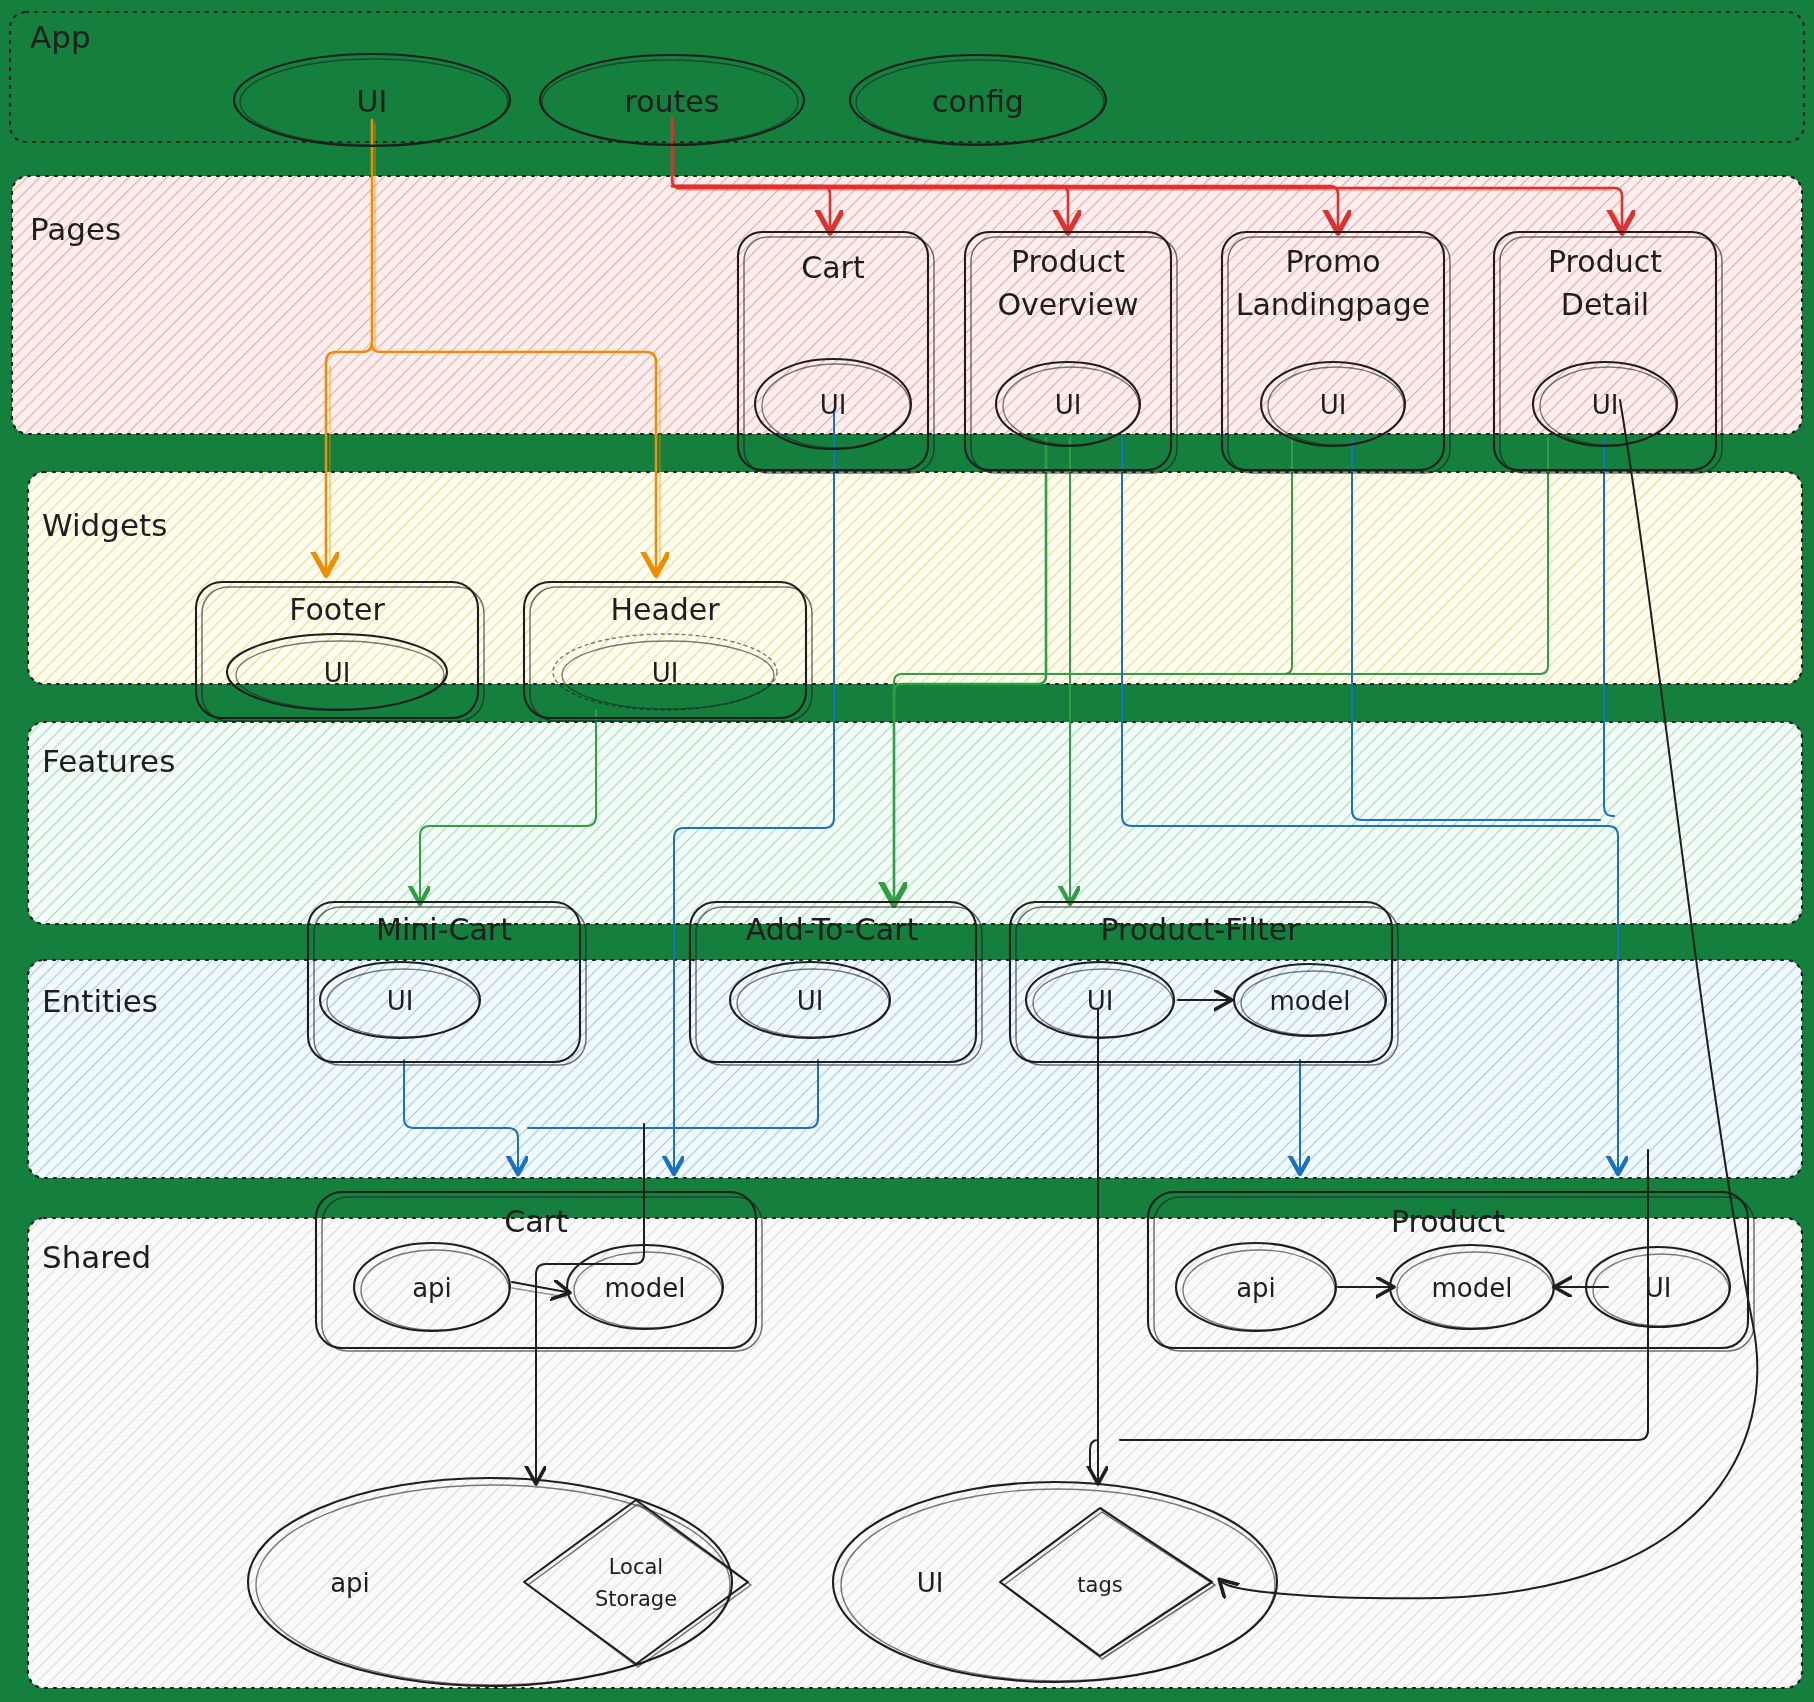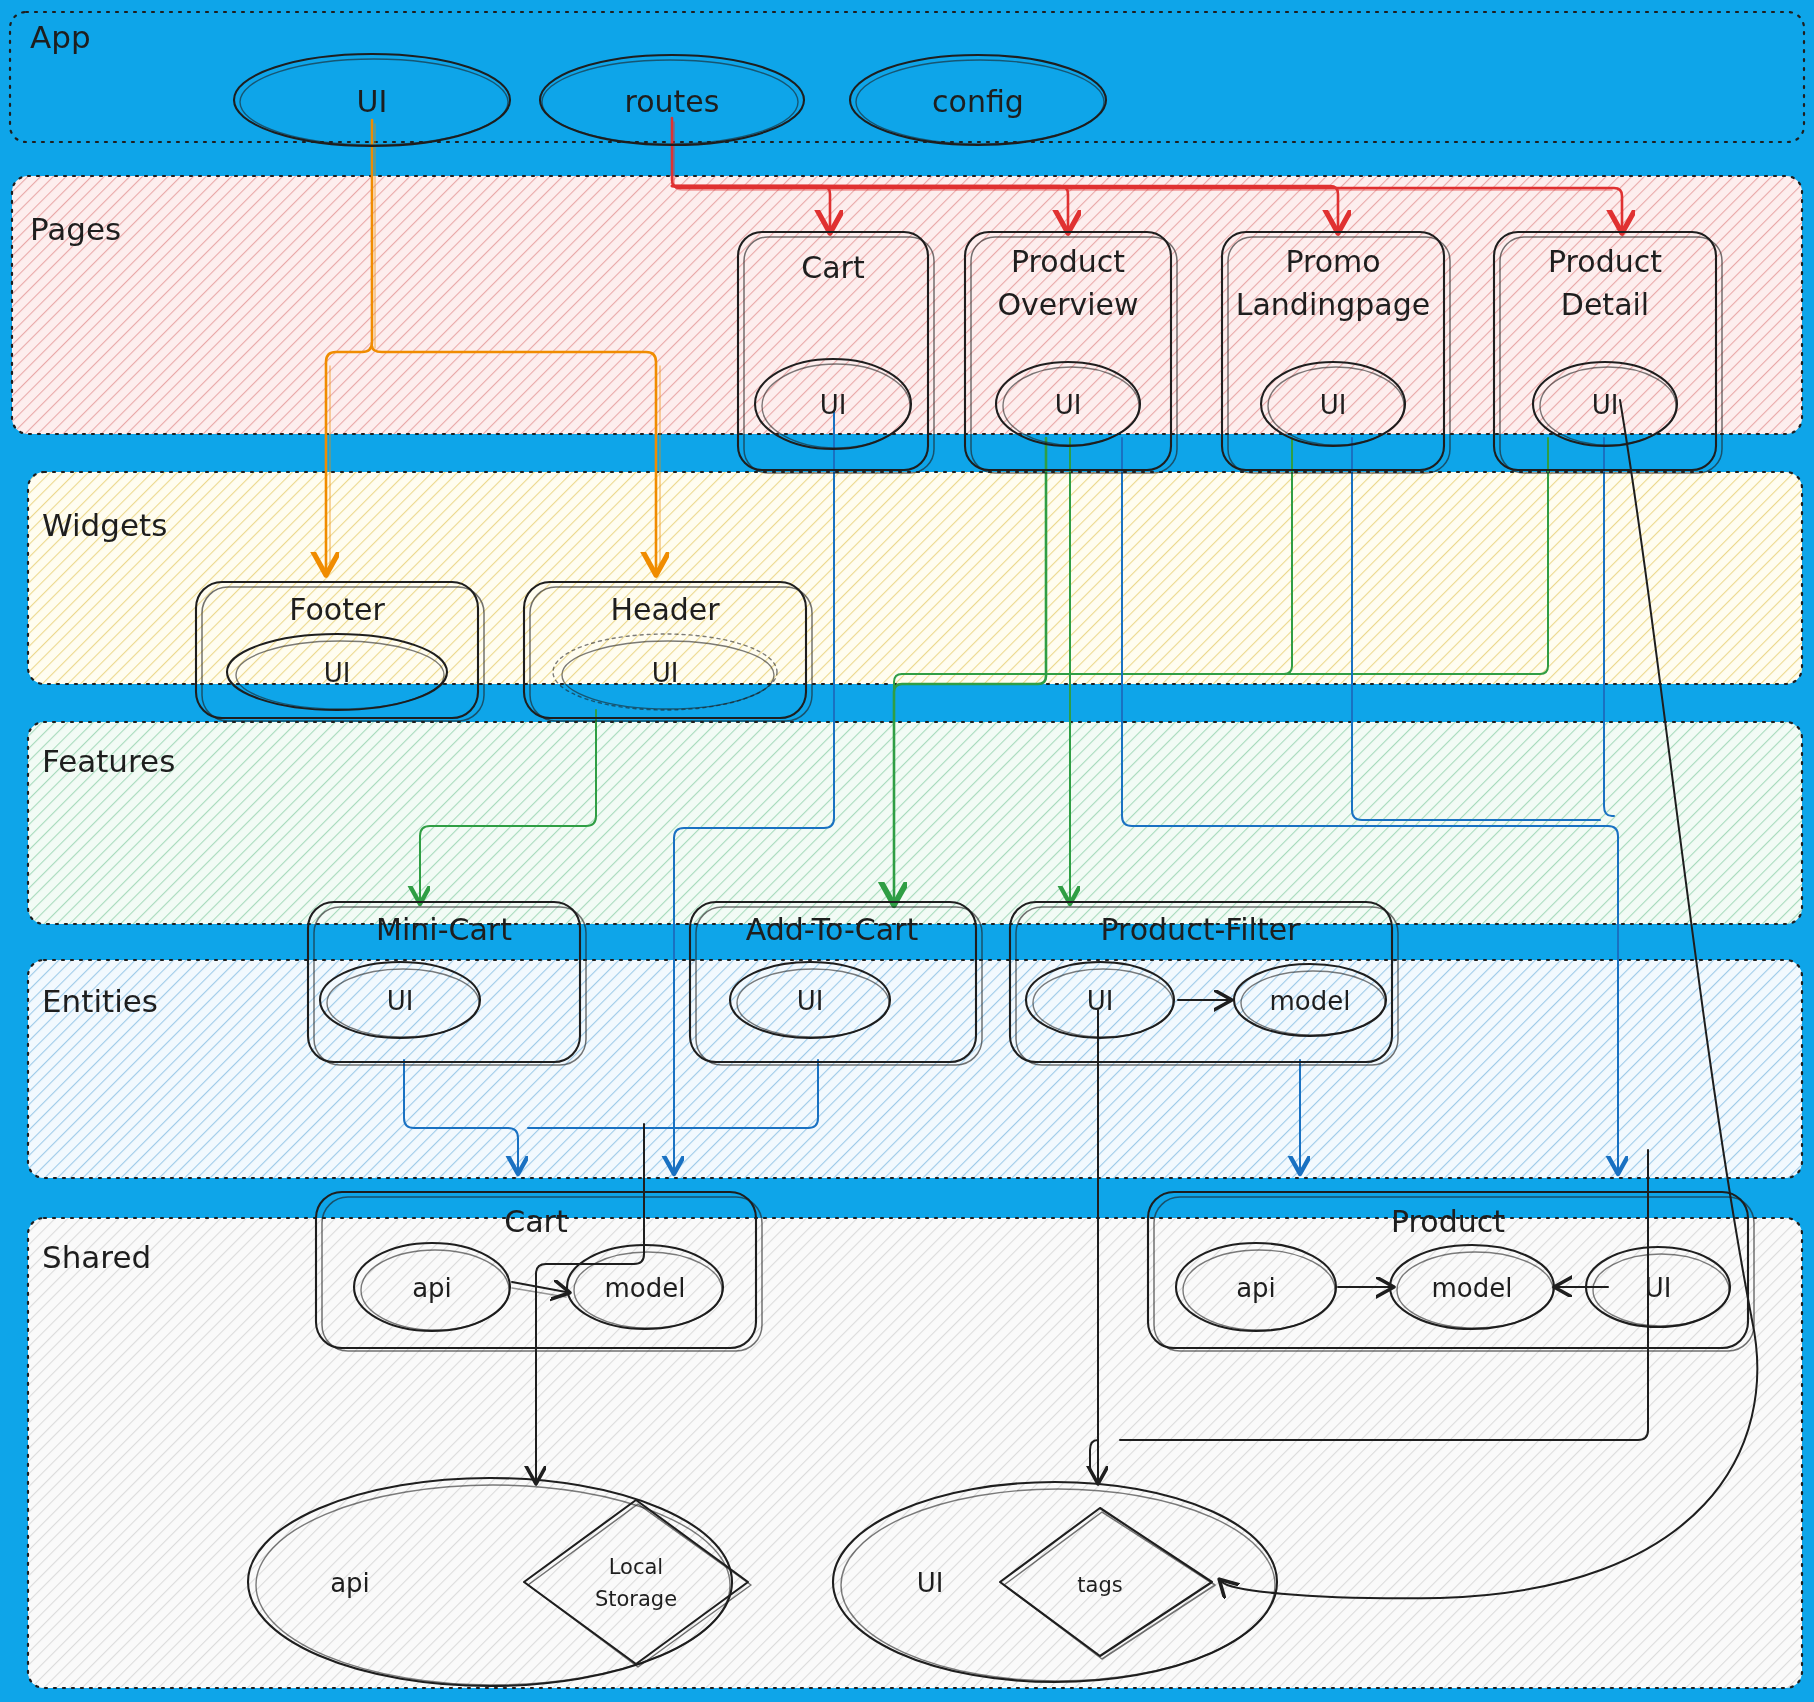--- a/index.html
+++ b/index.html
@@ -4,21 +4,21 @@
 <style>
   html, body {
     margin: 0;
     padding: 0;
     background: #ffffff;
   }
   #stage {
     position: relative;
     width: 1814px;
     height: 1702px;
-    background: #0ea5e9;
+    background: #15803d;
     font-family: "DejaVu Sans", sans-serif;
     overflow: hidden;
   }
   #svg-root {
     position: absolute;
     left: 0; top: 0;
     width: 1814px;
     height: 1702px;
   }
   .layer-label {

